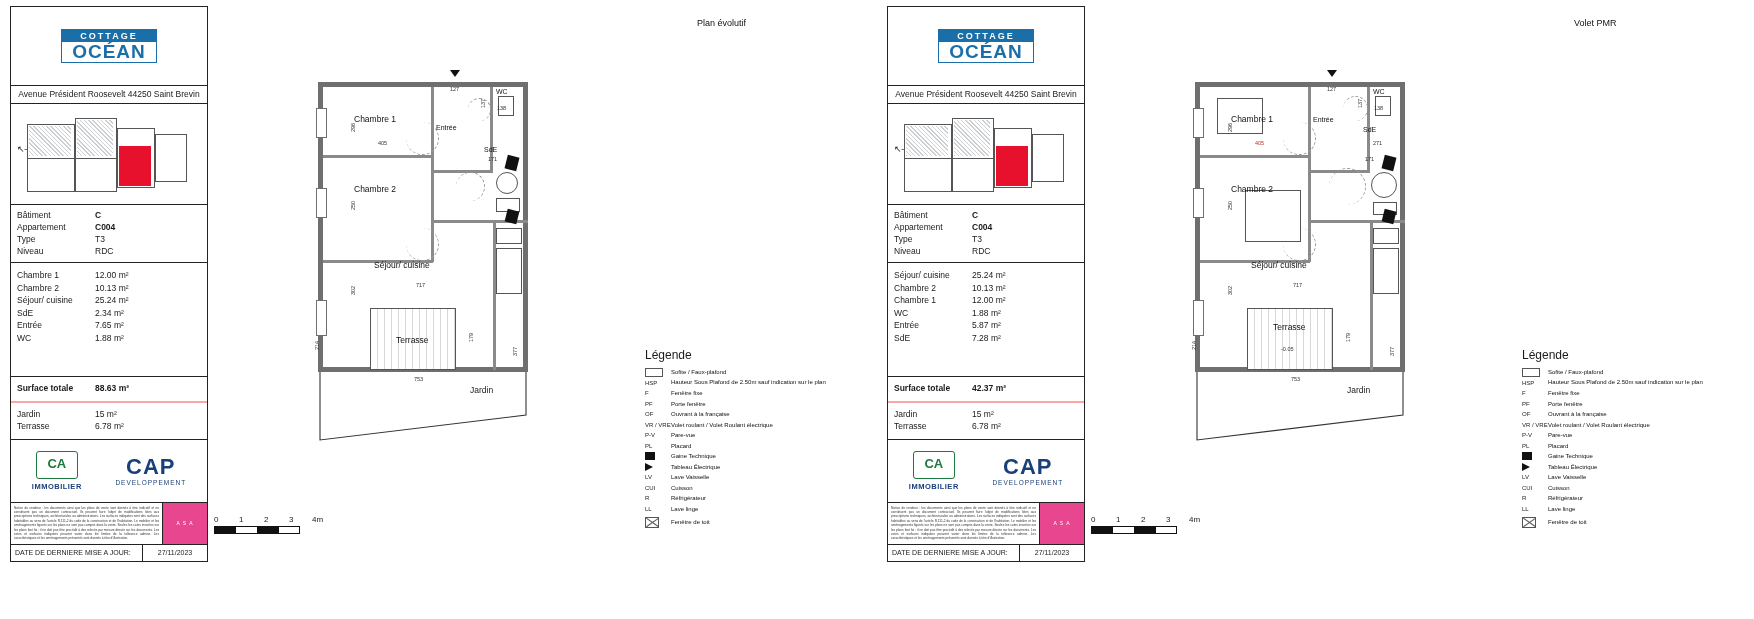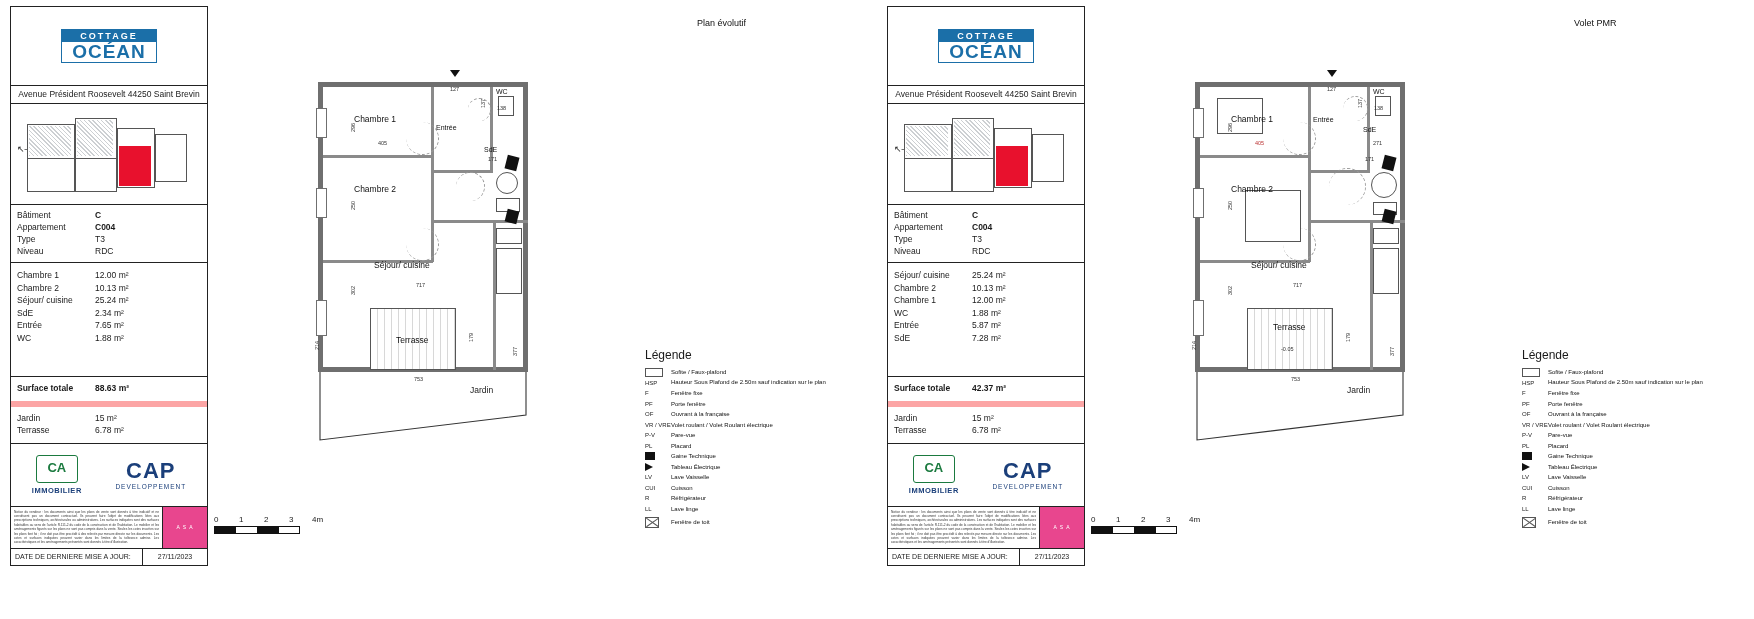--- a/index.html
+++ b/index.html
@@ -24,21 +24,21 @@
   .north{position:absolute;left:6px;top:40px;font-size:9px;}
   .kv{display:flex;font-size:8.5px;line-height:12px;padding:0 6px;}
   .kv .k{width:78px;}
   .kv .v{font-weight:bold;}
   .kv .v.norm{font-weight:normal;}
   .blockA{padding:4px 0 5px;border-bottom:1px solid #222;}
   .blockB{padding:6px 0 7px;border-bottom:1px solid #222;min-height:100px;}
   .rowm{display:flex;font-size:8.5px;line-height:12.5px;padding:0 6px;}
   .rowm .n{width:78px;}
   .rowm .s{text-align:left;}
-  .total{padding:5px 0 6px;border-bottom:6px solid #fca5a5;}
+  .total{padding:5px 0 6px;border-bottom:2px solid #fca5a5;}
   .total .rowm{font-weight:bold;}
   .blockC{padding:5px 0 6px;border-bottom:1px solid #222;}
   .partners{height:62px;display:flex;align-items:center;justify-content:space-around;border-bottom:1px solid #222;padding:0 4px;}
   .ca{text-align:center;}
   .ca .mark{width:40px;height:26px;border:1.6px solid #1b7a3f;border-radius:3px;margin:0 auto;position:relative;}
   .ca .mark:after{content:"CA";position:absolute;left:0;right:0;top:4px;font-size:13px;font-weight:bold;color:#1b7a3f;text-align:center;}
   .ca .lbl{font-size:7.5px;font-weight:bold;color:#1b3f7a;margin-top:3px;letter-spacing:.5px;}
   .cap{text-align:center;}
   .cap .mark{font-size:22px;font-weight:bold;color:#1b3f7a;letter-spacing:1px;line-height:24px;}
   .cap .lbl{font-size:6.5px;letter-spacing:1px;color:#1b3f7a;}

